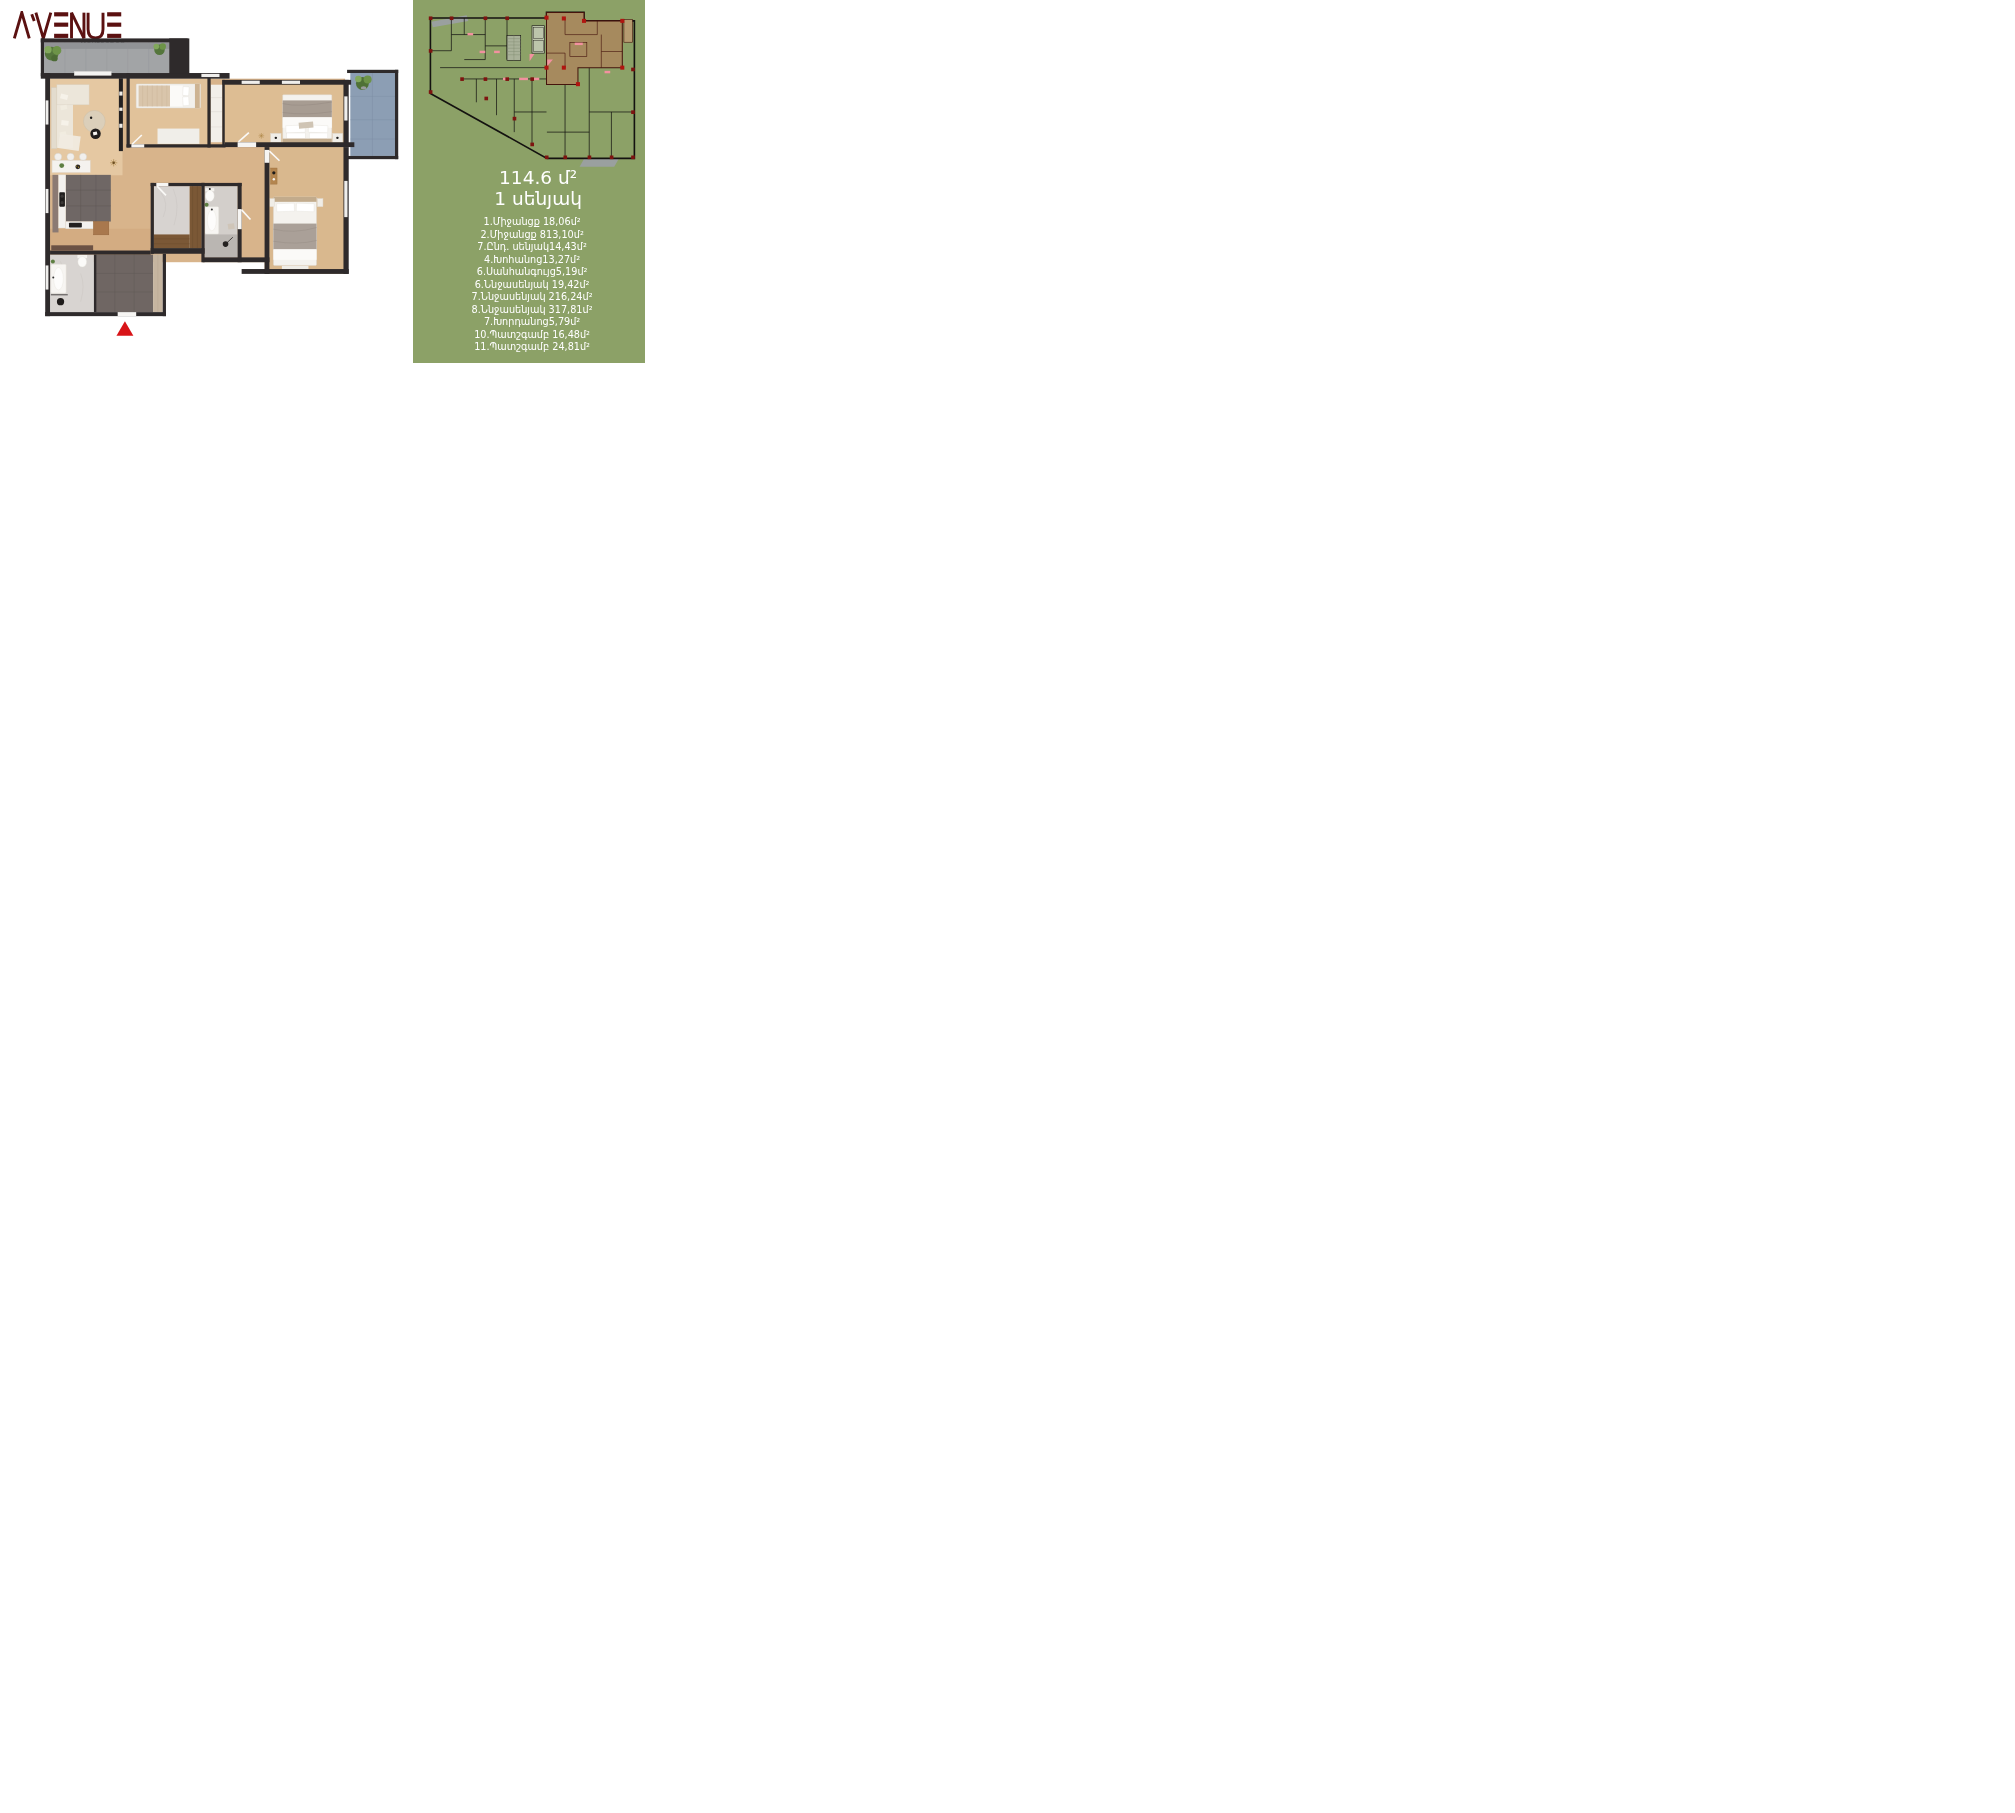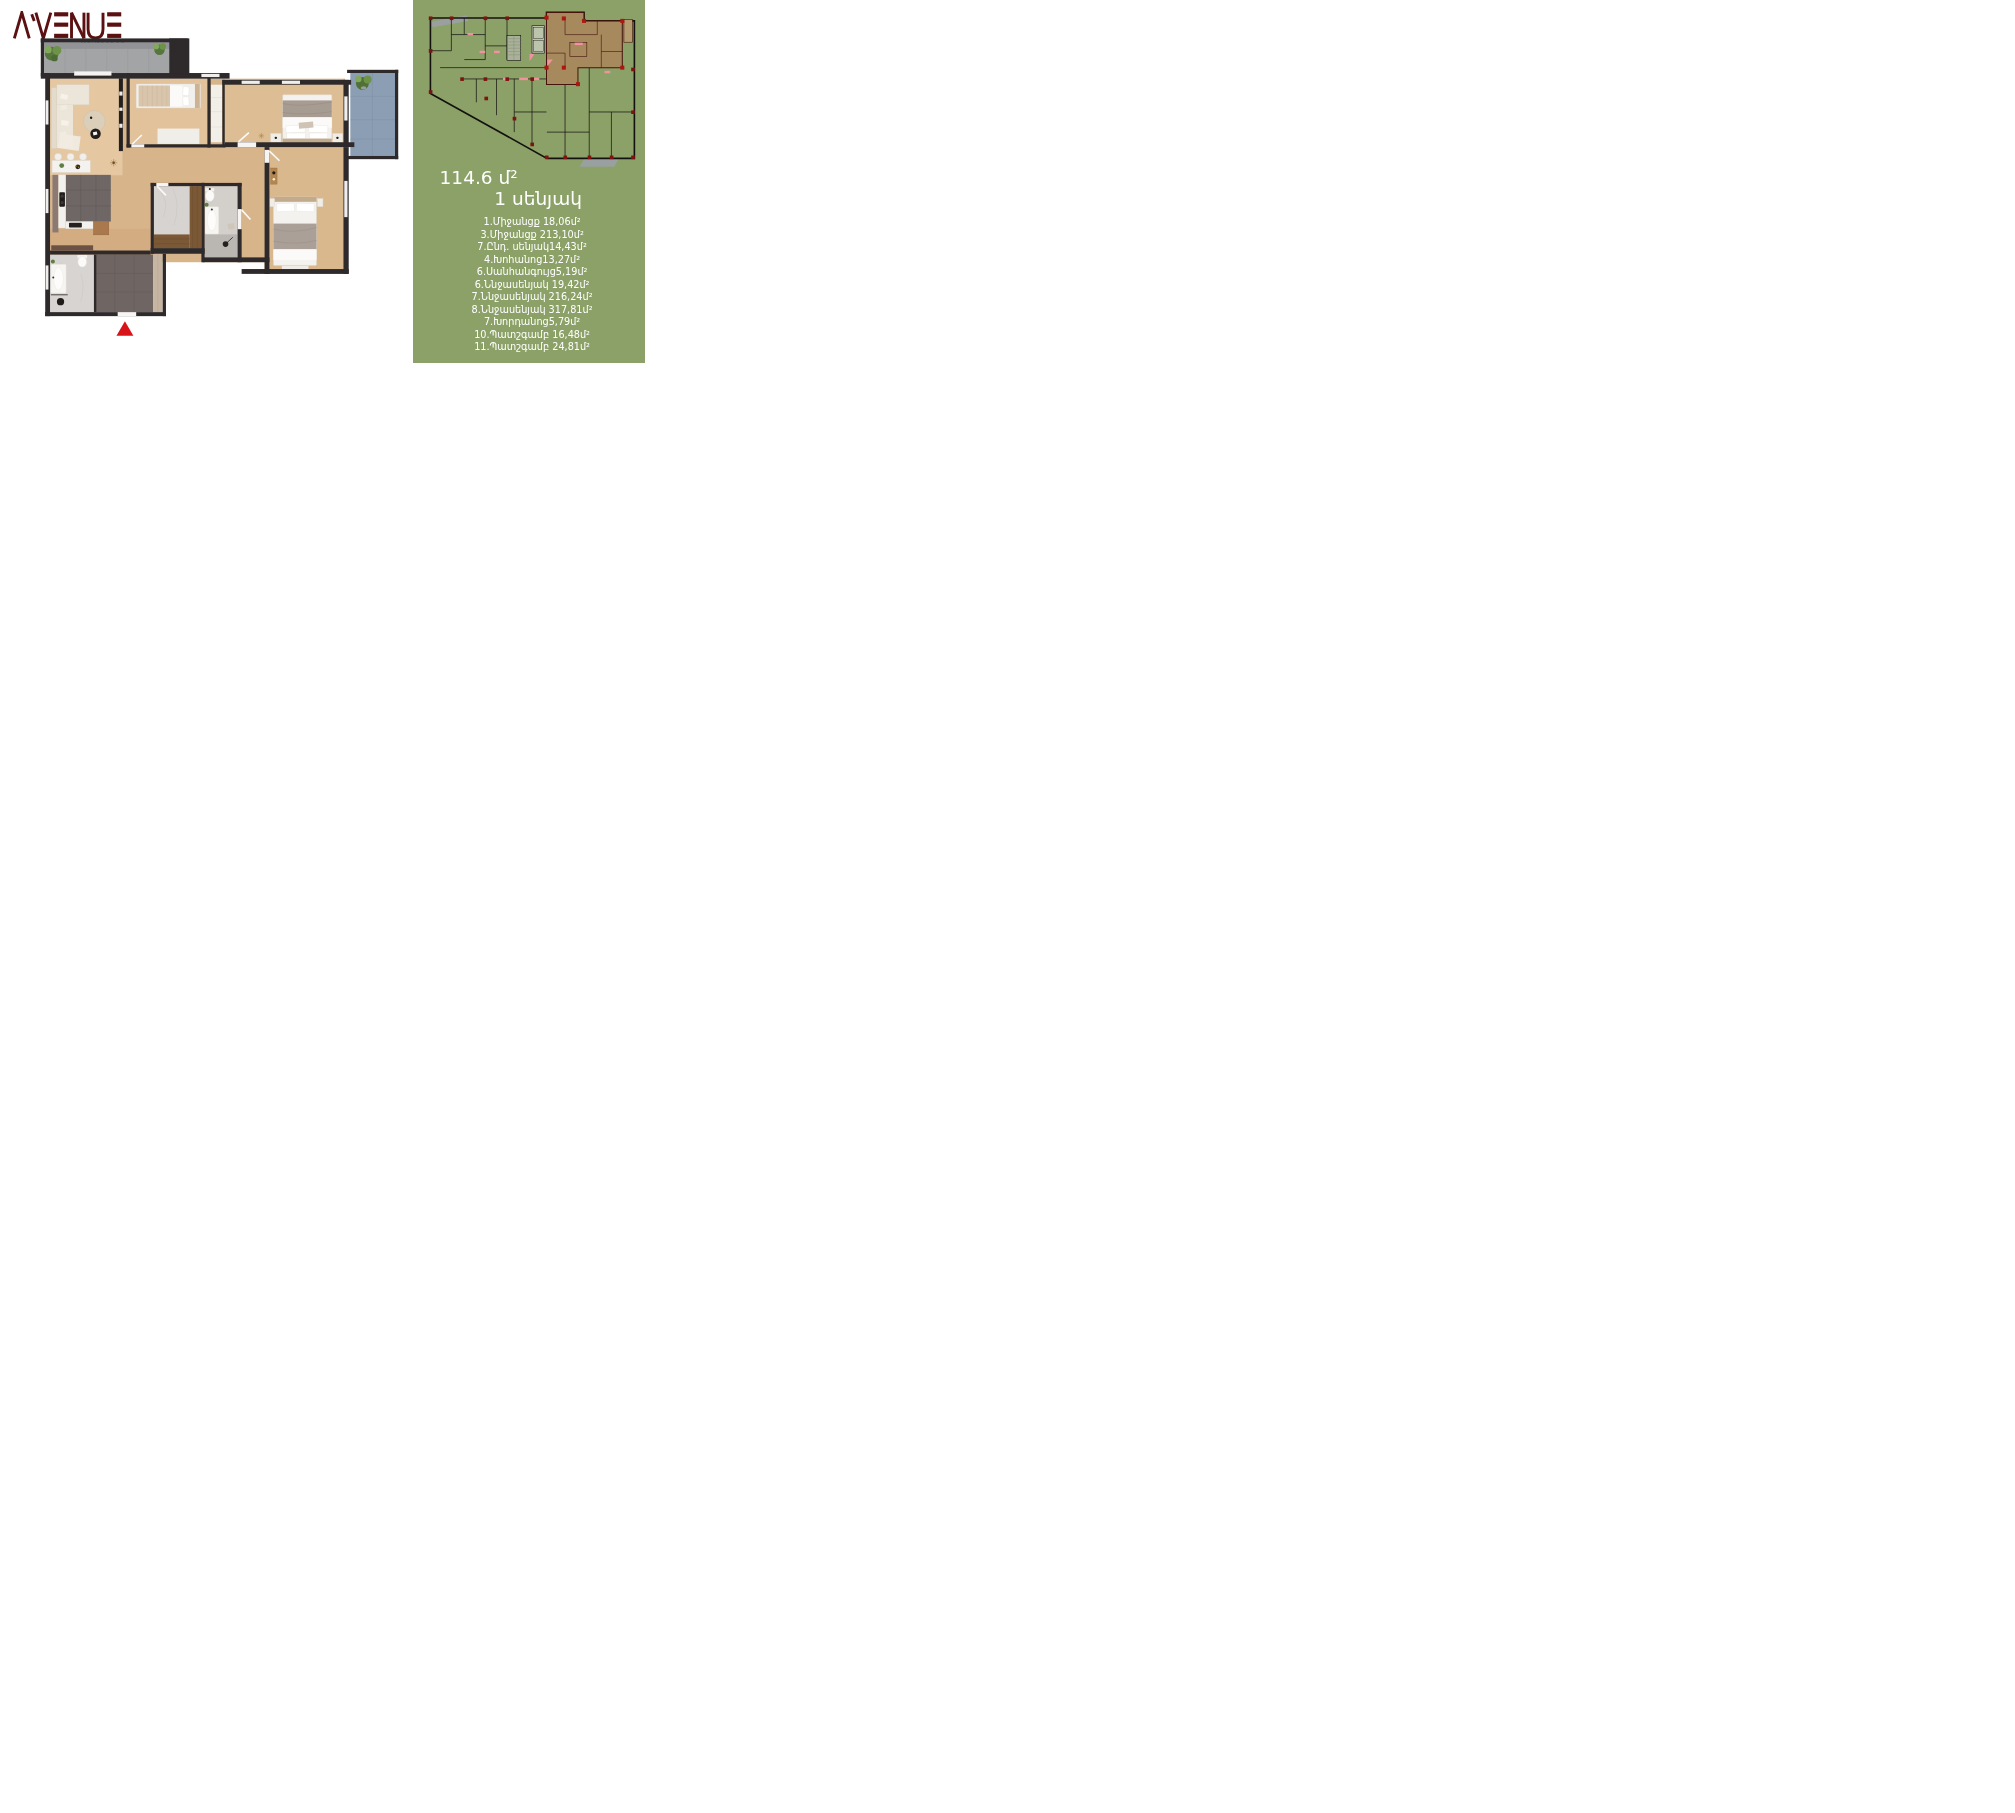--- a/index.html
+++ b/index.html
@@ -5,21 +5,21 @@
   html,body{margin:0;padding:0;background:#ffffff;}
   .stage{position:relative;width:645px;height:363px;background:#ffffff;overflow:hidden;
          font-family:"DejaVu Sans","Liberation Sans",sans-serif;}
   .sr{position:absolute;width:0.4px;height:0.4px;overflow:hidden;clip:rect(0 0 0 0);white-space:nowrap;}
   .logo{position:absolute;left:11.3px;top:10.5px;width:114px;height:29px;}
   .brand-sub{position:absolute;left:11.3px;top:40px;width:114px;text-align:right;
              font-style:italic;font-weight:600;font-size:6.9px;letter-spacing:0.4px;color:#4b4b4d;}
   .plan{position:absolute;left:38px;top:36px;width:363px;height:322px;}
   .panel{position:absolute;left:413px;top:0;width:232px;height:363px;background:#8CA167;}
   .minimap{position:absolute;left:14.5px;top:10.5px;width:208px;height:156px;}
-  .title1{position:absolute;left:26.6px;top:168px;width:197px;text-align:left;
+  .title1{position:absolute;left:26.6px;top:168px;width:197px;text-align:center;
           color:#fff;font-size:18.5px;font-weight:400;line-height:1.1;}
   .title2{position:absolute;left:26.6px;top:189px;width:197px;text-align:center;
           color:#fff;font-size:18.5px;font-weight:400;line-height:1.1;}
   .roomlist{position:absolute;left:22.6px;top:216px;width:193px;color:#fff;}
   .roomlist .row{display:flex;justify-content:center;align-items:baseline;
                  font-size:9.7px;line-height:12.5px;font-weight:400;}
   .roomlist .row .a{white-space:nowrap;}
   .roomlist .row .v{white-space:nowrap;}
 </style>
 </head>
@@ -439,21 +439,21 @@
 
     <div class="title1">114.6 մ²</div>
     <div class="title2">1 սենյակ</div>
 
     <div class="roomlist">
       <div class="row">
           <span class="a">1.Միջանցք 1</span>
           <span class="v">8,06մ²</span>
         </div>
       <div class="row">
-          <span class="a">3.Միջանցք 2</span>
+          <span class="a">2.Միջանցք 8</span>
           <span class="v">13,10մ²</span>
         </div>
       <div class="row">
           <span class="a">7.Ընդ. սենյակ</span>
           <span class="v">14,43մ²</span>
         </div>
       <div class="row">
           <span class="a">4.Խոհանոց</span>
           <span class="v">13,27մ²</span>
         </div>

